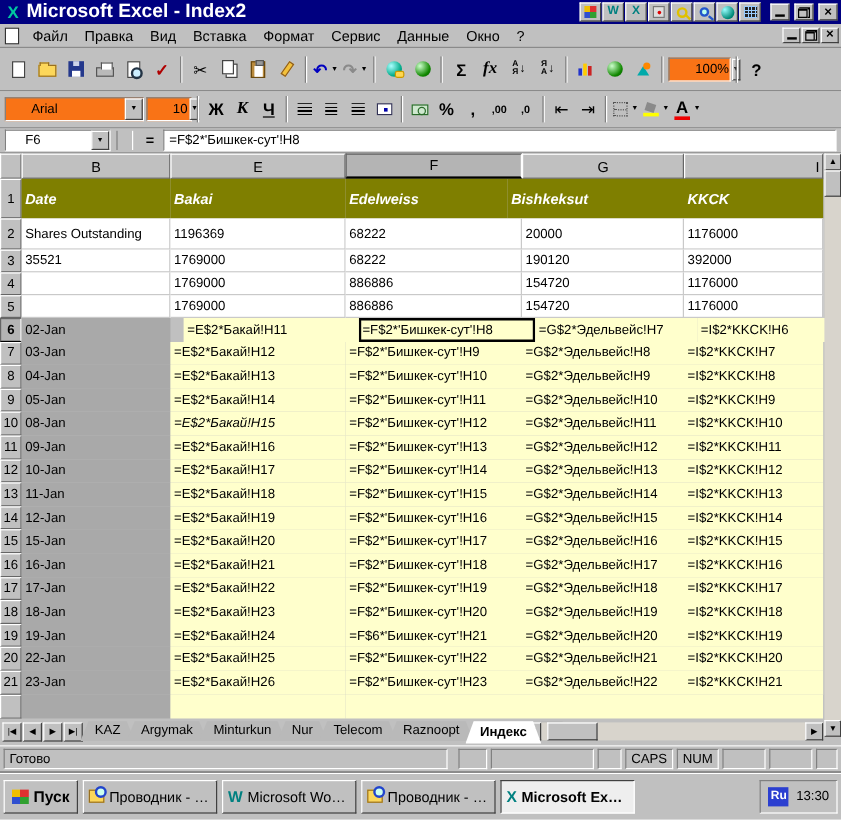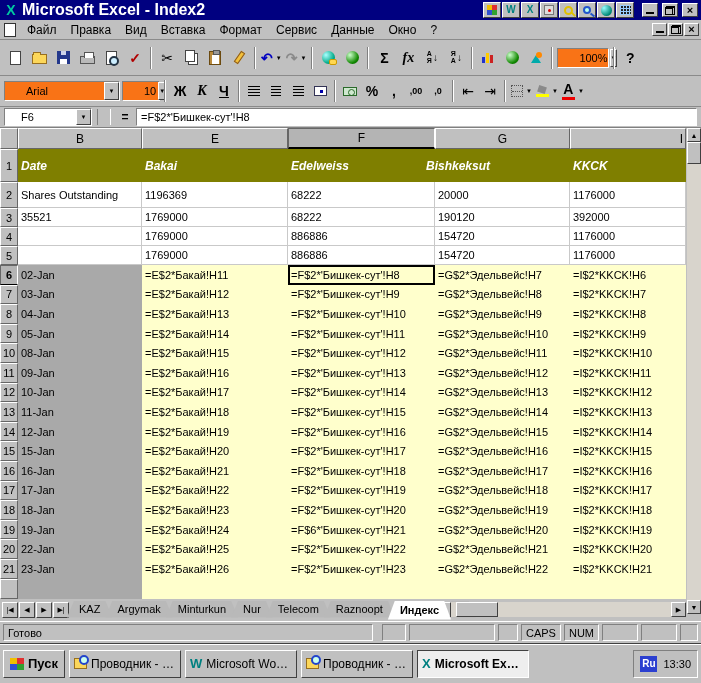--- a/index.html
+++ b/index.html
@@ -432,21 +432,21 @@
           <div class="rowhdr">5</div>
           <div class="cell c-plain" style="width: 124px;"></div>
           <div class="cell c-plain" style="width: 146px;">1769000</div>
           <div class="cell c-plain" style="width: 147px;">886886</div>
           <div class="cell c-plain" style="width: 135px;">154720</div>
           <div class="cell c-plain" style="width: 116px;">1176000</div>
         </div>
         <div class="grid-row" style="height: 19.6px;">
           <div class="rowhdr pressed">6</div>
           <div class="cell c-gray" style="width: 124px;">02-Jan</div>
-          <div class="cell c-yellow" style="width: 146px;">=E$2*Бакай!H11</div>
+          <div class="cell c-yellow" style="width: 146px; margin-left: 11px;">=E$2*Бакай!H11</div>
           <div class="cell c-yellow sel" style="width: 147px;">=F$2*'Бишкек-сут'!H8</div>
           <div class="cell c-yellow" style="width: 135px;">=G$2*Эдельвейс!H7</div>
           <div class="cell c-yellow" style="width: 116px;">=I$2*KKCK!H6</div>
         </div>
         <div class="grid-row" style="height: 19.6px;">
           <div class="rowhdr">7</div>
           <div class="cell c-gray" style="width: 124px;">03-Jan</div>
           <div class="cell c-yellow" style="width: 146px;">=E$2*Бакай!H12</div>
           <div class="cell c-yellow" style="width: 147px;">=F$2*'Бишкек-сут'!H9</div>
           <div class="cell c-yellow" style="width: 135px;">=G$2*Эдельвейс!H8</div>
@@ -464,21 +464,21 @@
           <div class="rowhdr">9</div>
           <div class="cell c-gray" style="width: 124px;">05-Jan</div>
           <div class="cell c-yellow" style="width: 146px;">=E$2*Бакай!H14</div>
           <div class="cell c-yellow" style="width: 147px;">=F$2*'Бишкек-сут'!H11</div>
           <div class="cell c-yellow" style="width: 135px;">=G$2*Эдельвейс!H10</div>
           <div class="cell c-yellow" style="width: 116px;">=I$2*KKCK!H9</div>
         </div>
         <div class="grid-row" style="height: 19.6px;">
           <div class="rowhdr">10</div>
           <div class="cell c-gray" style="width: 124px;">08-Jan</div>
-          <div class="cell c-yellow" style="width: 146px;">=E$2*Бакай!H15</div>
+          <div class="cell c-yellow" style="width: 146px; font-style: italic;">=E$2*Бакай!H15</div>
           <div class="cell c-yellow" style="width: 147px;">=F$2*'Бишкек-сут'!H12</div>
           <div class="cell c-yellow" style="width: 135px;">=G$2*Эдельвейс!H11</div>
           <div class="cell c-yellow" style="width: 116px;">=I$2*KKCK!H10</div>
         </div>
         <div class="grid-row" style="height: 19.6px;">
           <div class="rowhdr">11</div>
           <div class="cell c-gray" style="width: 124px;">09-Jan</div>
           <div class="cell c-yellow" style="width: 146px;">=E$2*Бакай!H16</div>
           <div class="cell c-yellow" style="width: 147px;">=F$2*'Бишкек-сут'!H13</div>
           <div class="cell c-yellow" style="width: 135px;">=G$2*Эдельвейс!H12</div>

